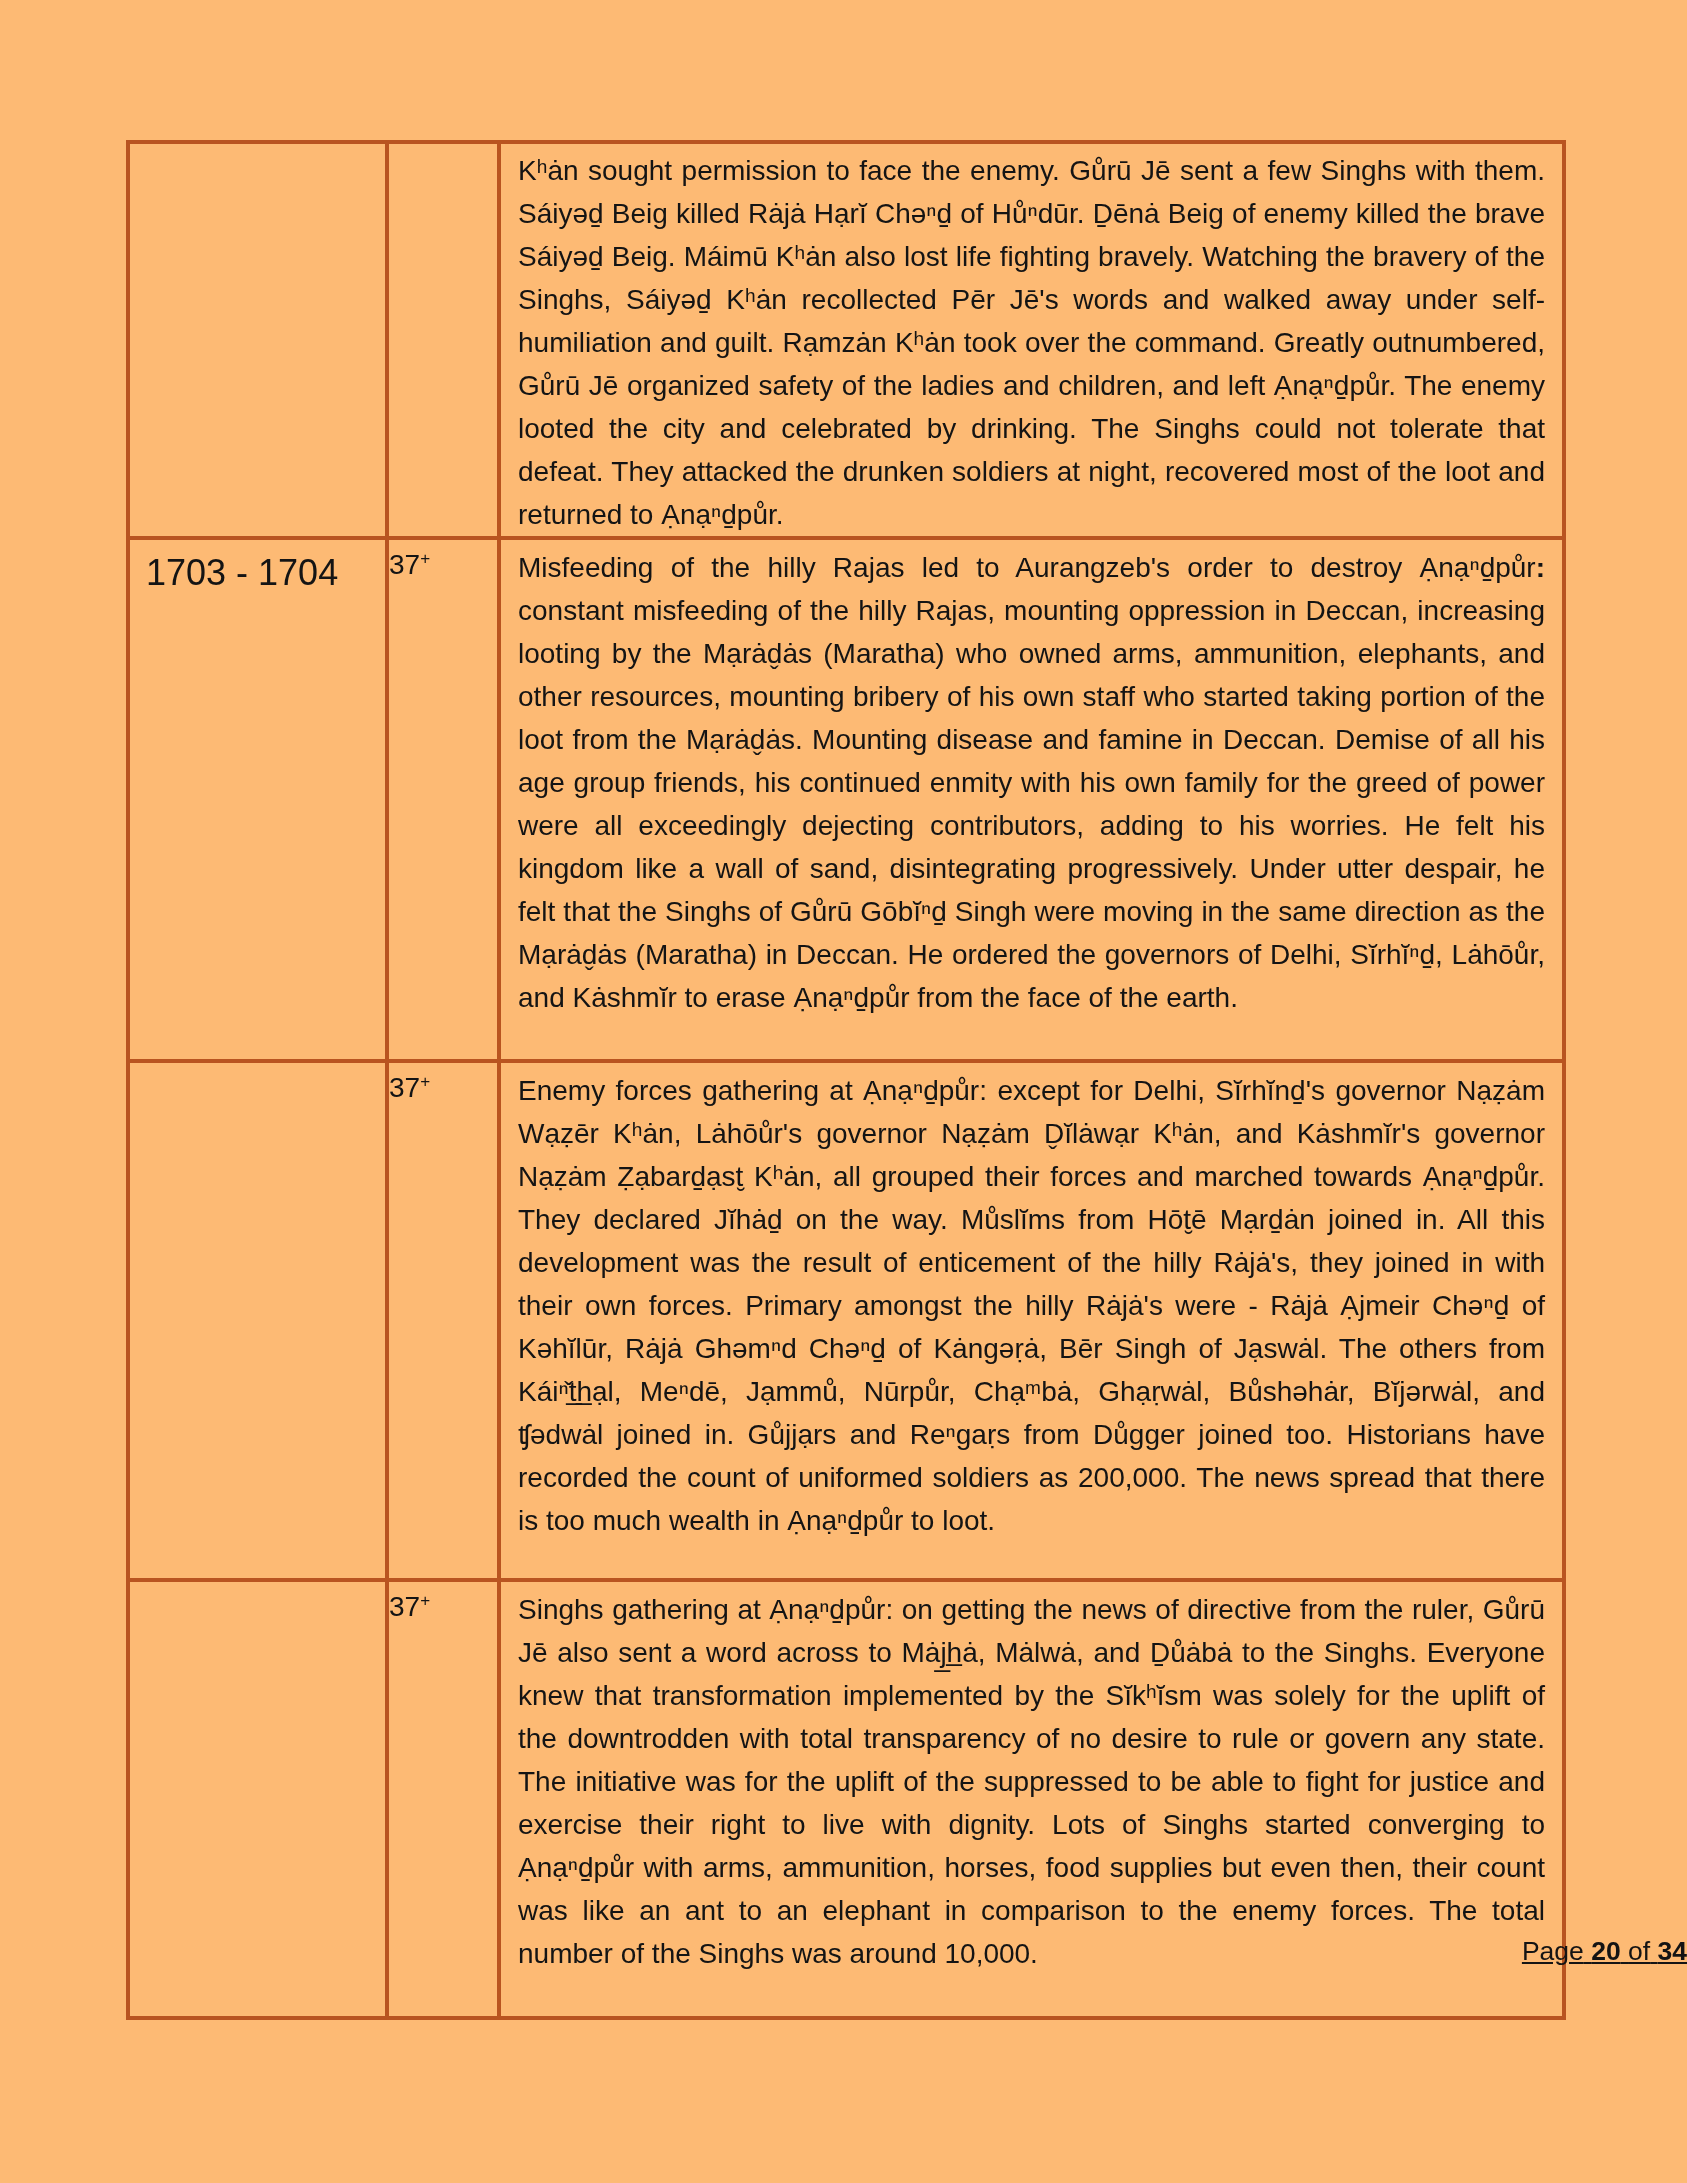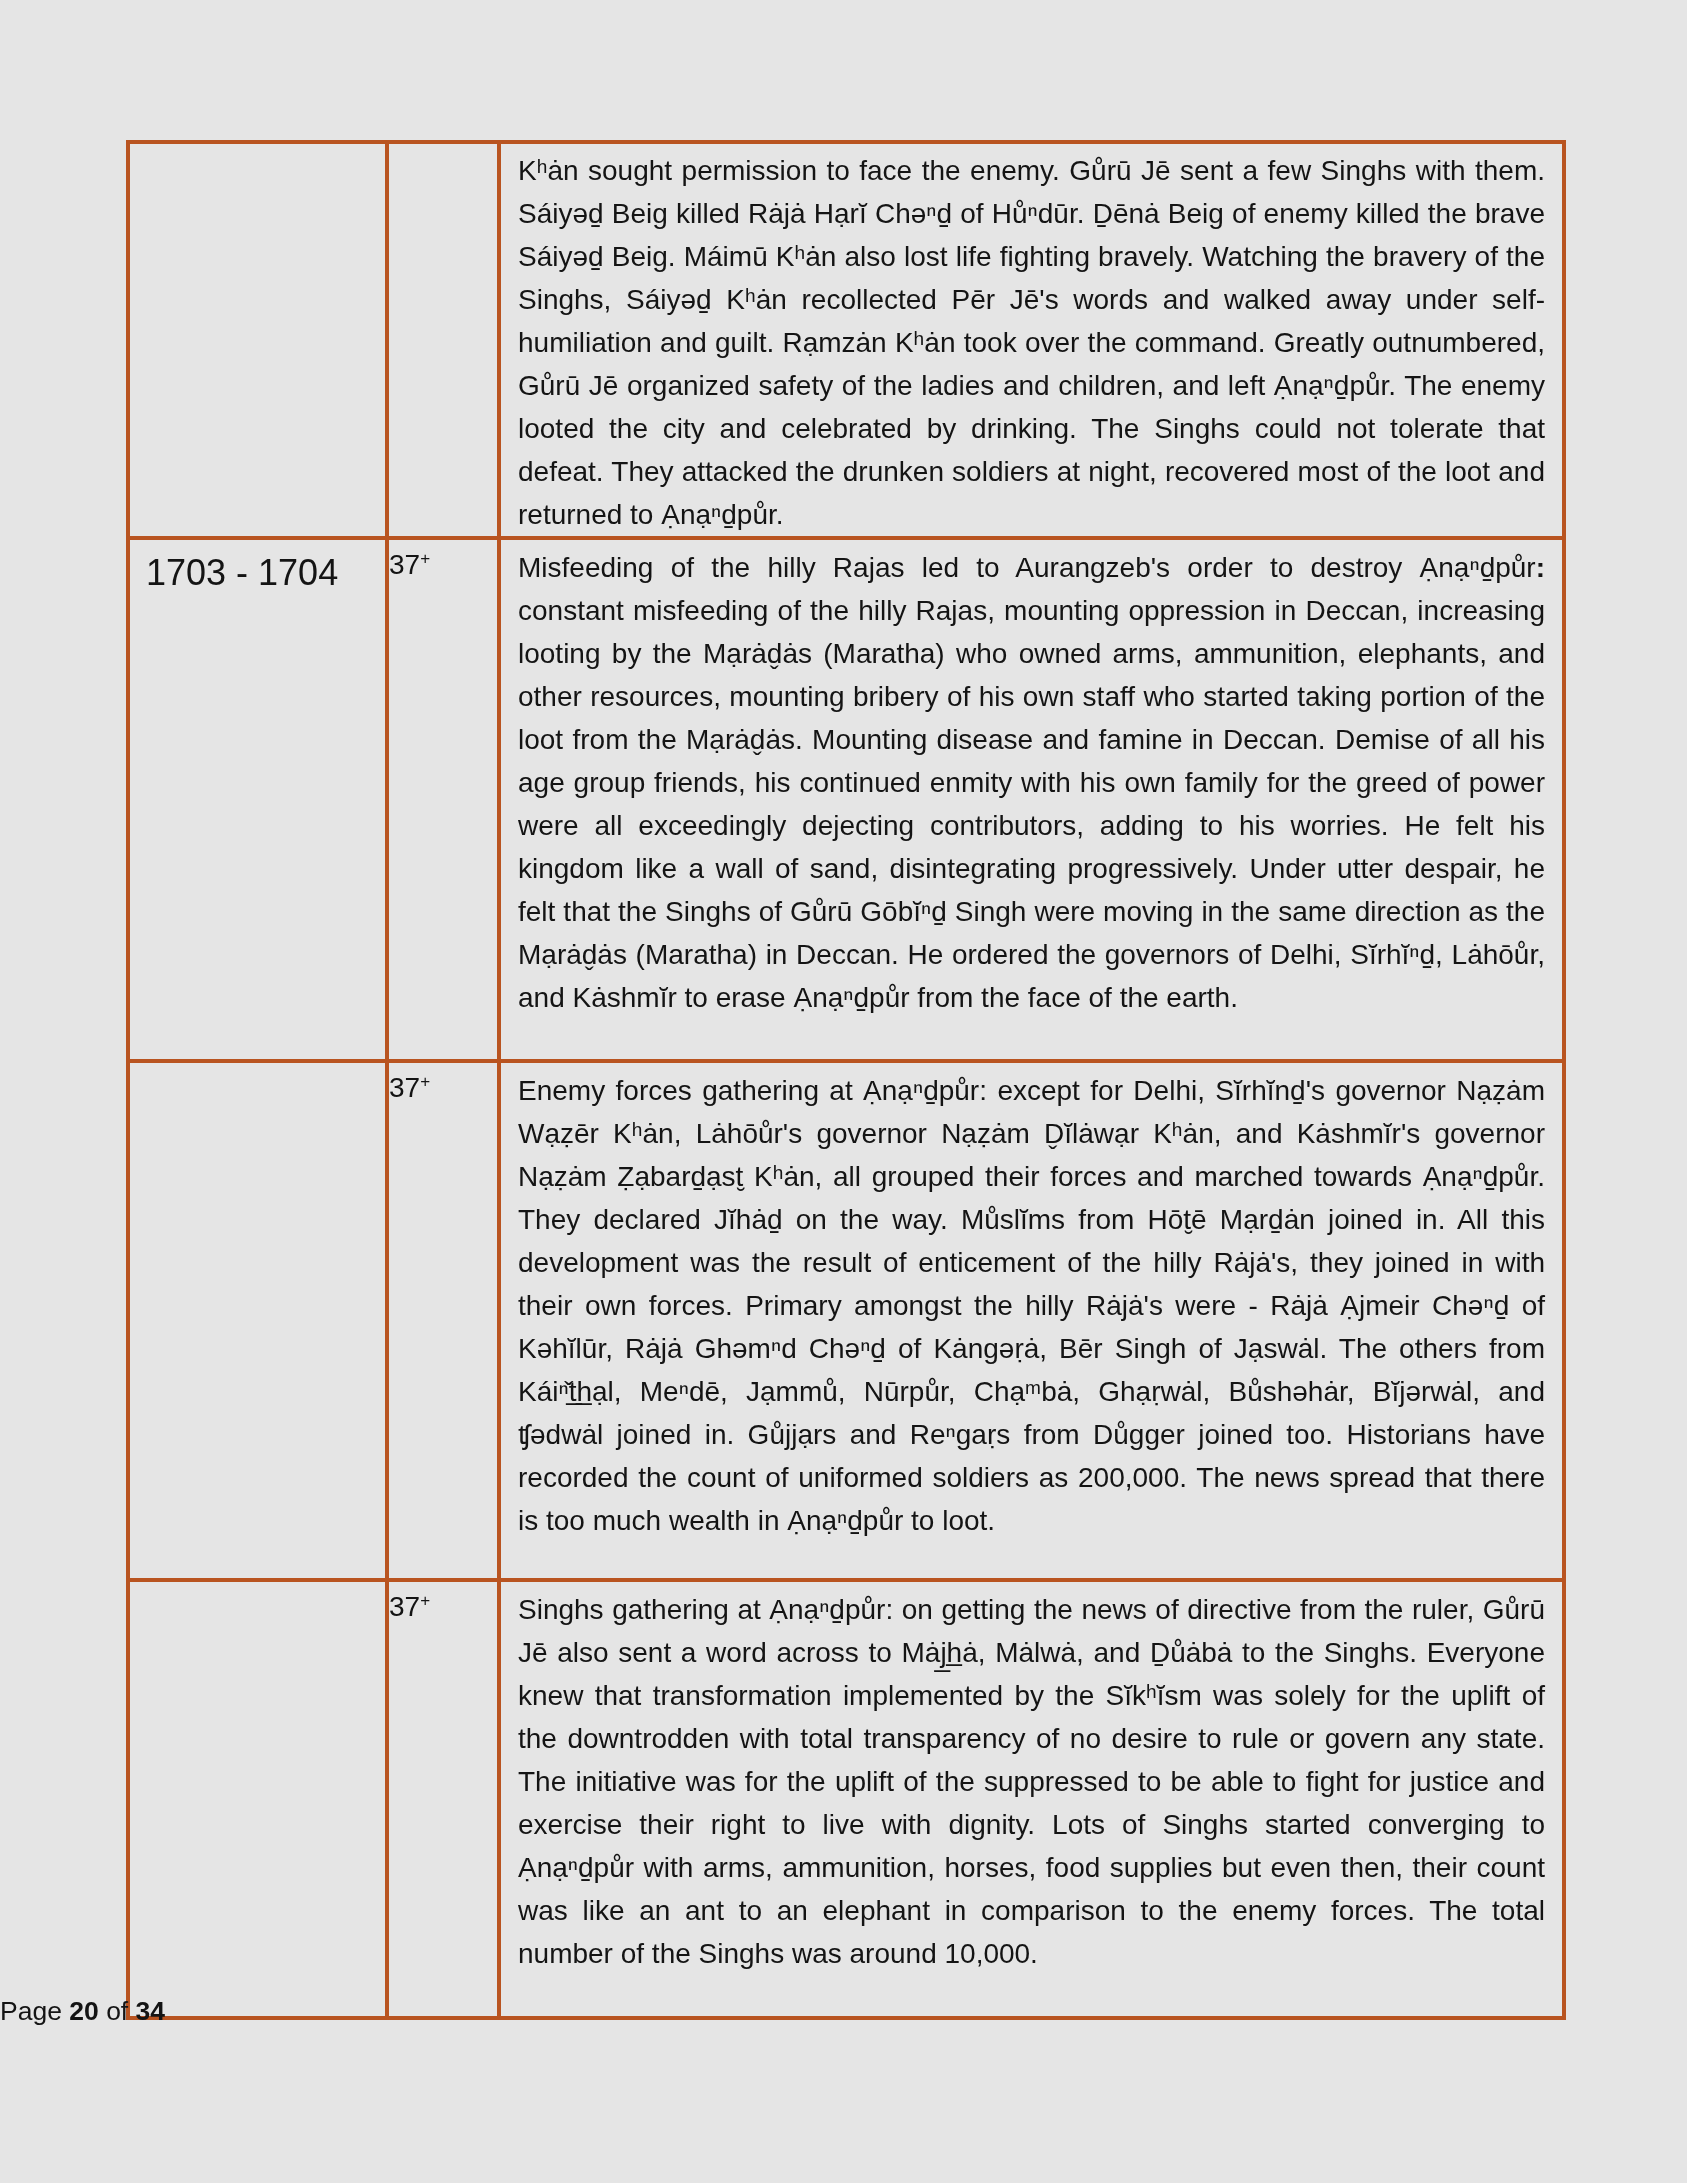--- a/index.html
+++ b/index.html
@@ -3,21 +3,21 @@
 <meta charset="utf-8">
 <style>
   html,body{margin:0;padding:0;}
   body{
     font-family:"Liberation Sans","DejaVu Sans",sans-serif;
     background:#fdf9eb;
   }
   .sheet{
     position:relative;
     width:1687px;height:2183px;
-    background:#e5e5e5;
+    background:#fdba74;
     overflow:hidden;
   }
   table.hist{
     position:absolute;
     left:126px;top:140px;
     width:1437px;
     border-collapse:collapse;
     table-layout:fixed;
   }
   table.hist td{
@@ -49,26 +49,27 @@
     padding:5.3px 17px 0 17px;
   }
   td.c-text p{margin:0;}
   .u{
     text-decoration-thickness:2px;
     text-underline-offset:4.6px;
   }
   .bold{font-weight:bold;}
   .footer{
     position:absolute;
-    left:0;top:1995px;
+    left:0;top:1935px;
     width:1687px;
-    text-align:left;
+    text-align:right;
     font-size:26.5px;
     color:#141414;
     line-height:32px;
+    text-decoration:underline;
   }
 </style>
 </head>
 <body>
 
 <div class="sheet">
 
   <table class="hist">
     <colgroup>
       <col style="width:259px">

